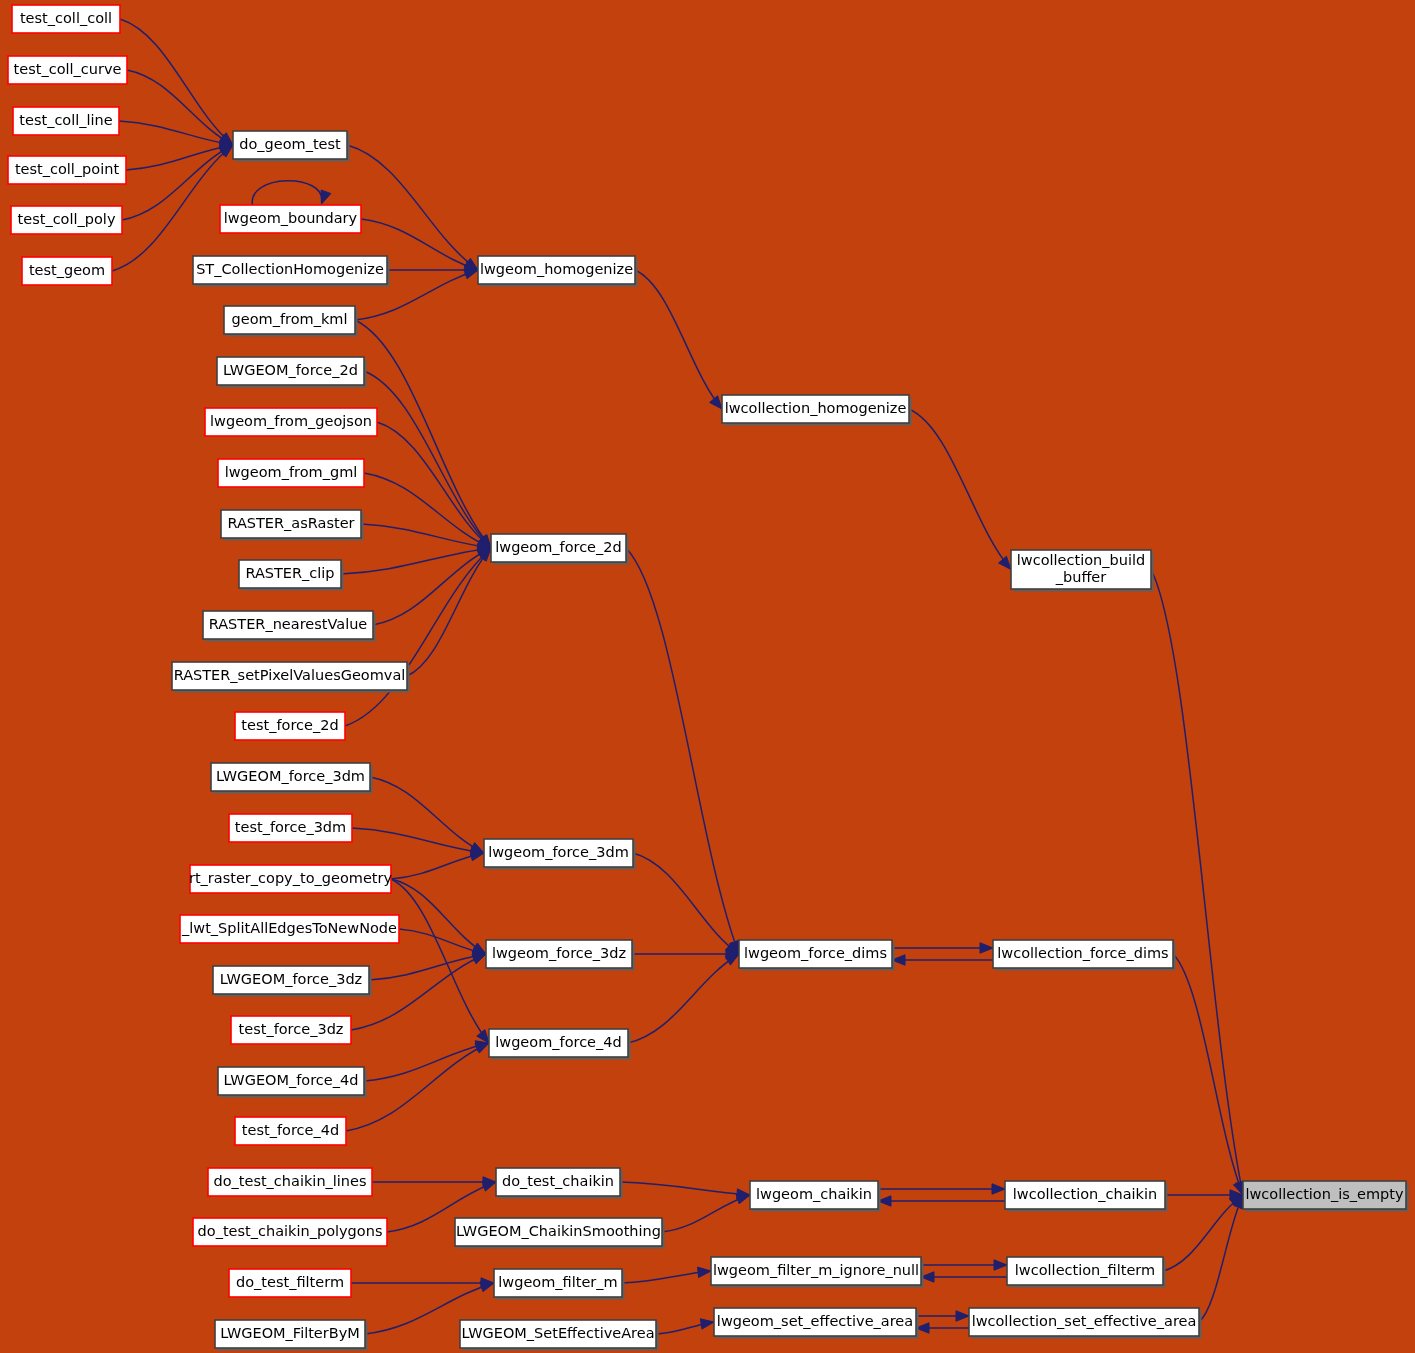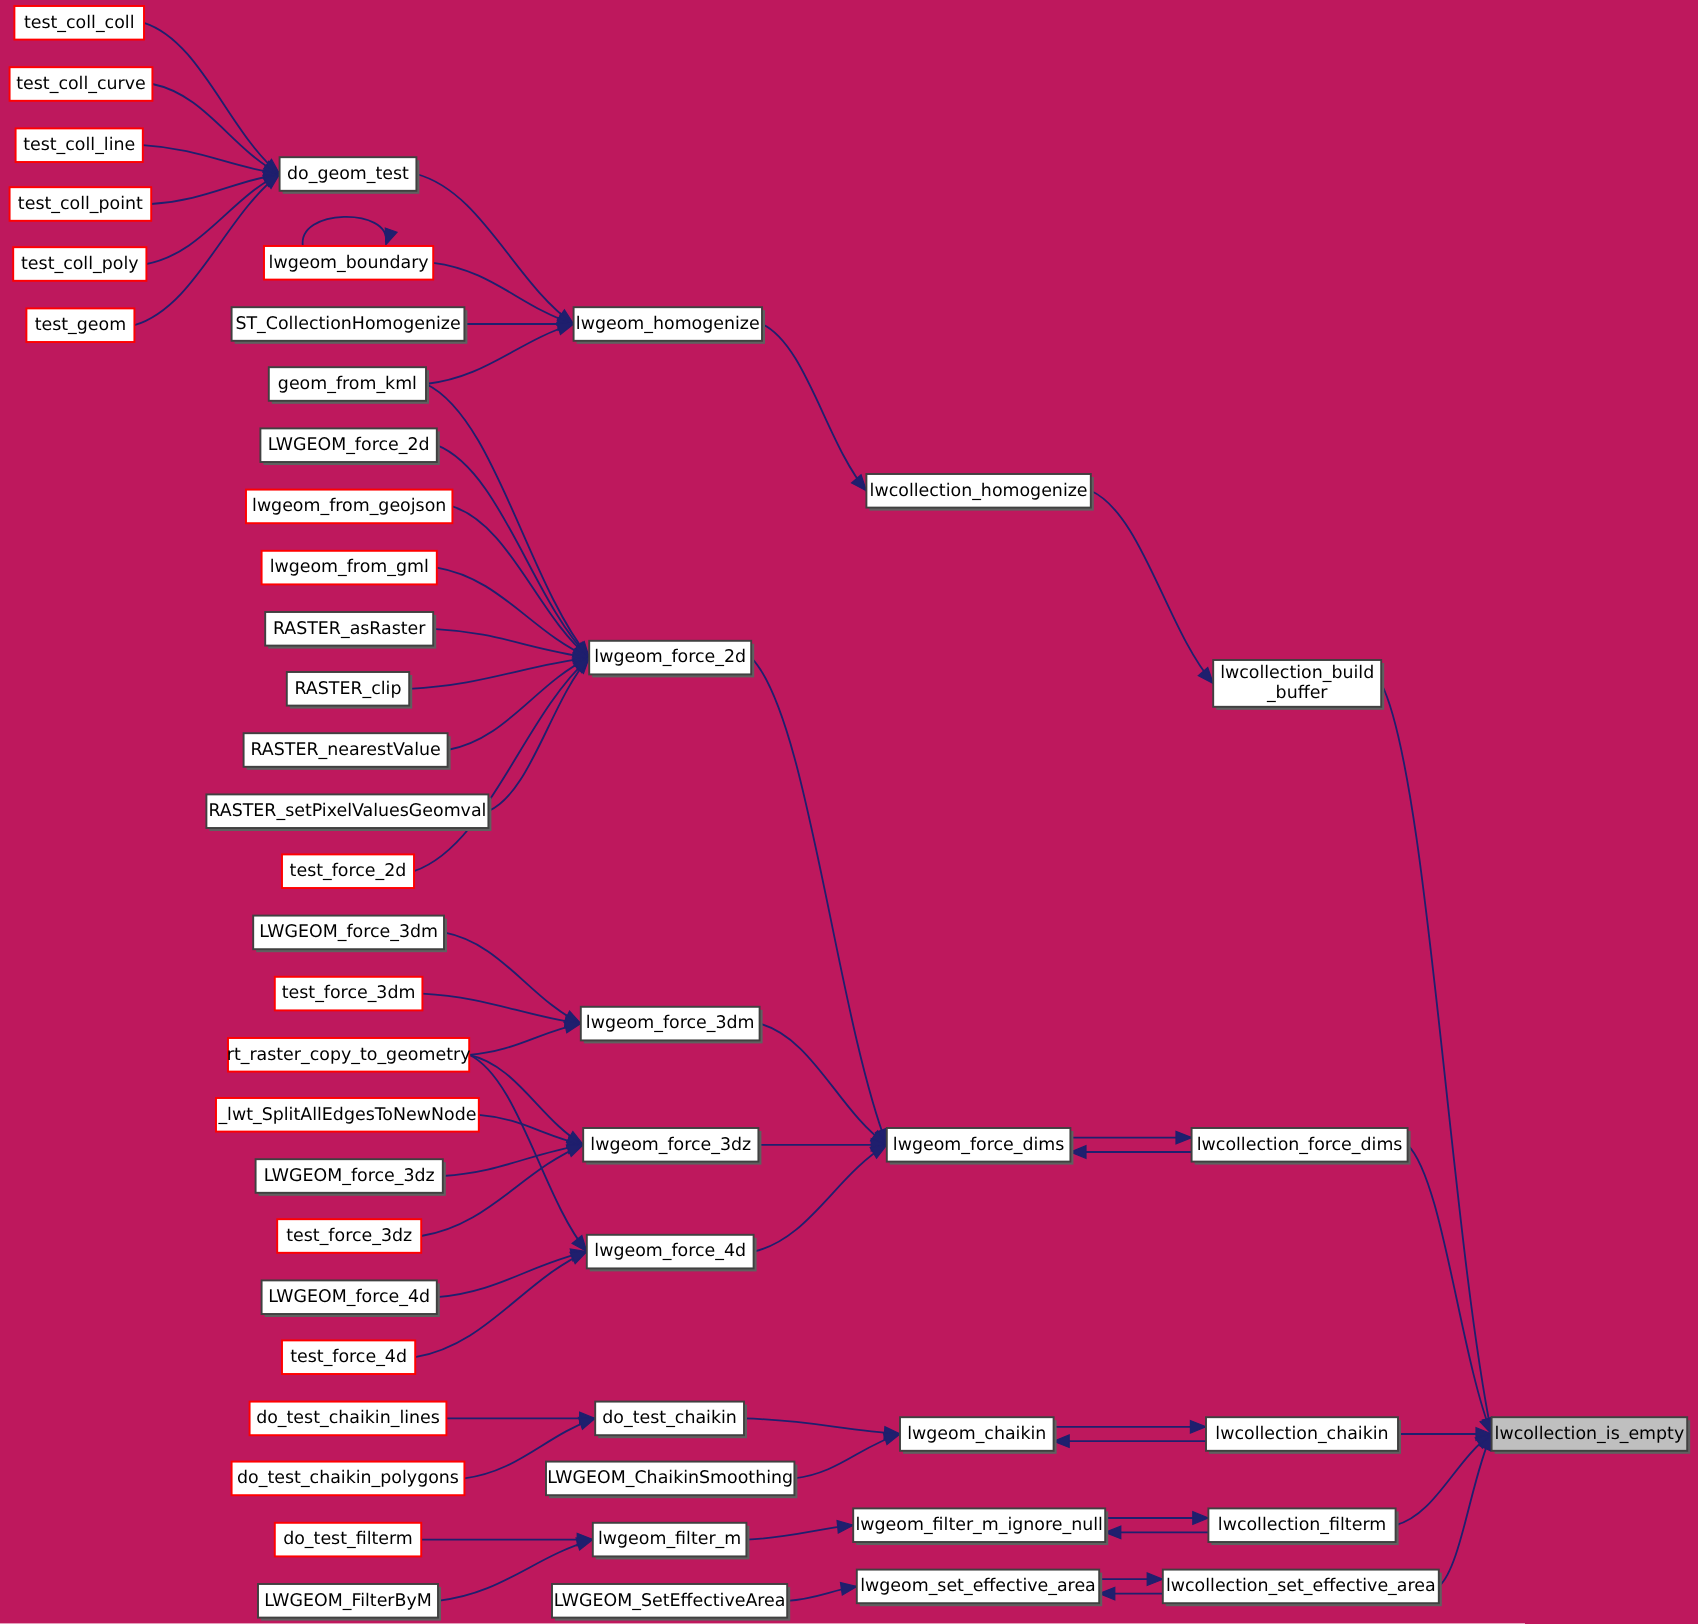--- a/index.html
+++ b/index.html
@@ -8,21 +8,21 @@
     background: #ffffff;
   }
   body {
     font-family: "DejaVu Sans", "Liberation Sans", sans-serif;
   }
   #graph-root {
     position: relative;
     width: 1415px;
     height: 1353px;
     overflow: hidden;
-    background: #be185d;
+    background: #c2410c;
   }
   svg.callgraph {
     display: block;
     width: 1415px;
     height: 1353px;
   }
   .node-box {
     fill: #ffffff;
     stroke: #404040;
     stroke-width: 1.6;

